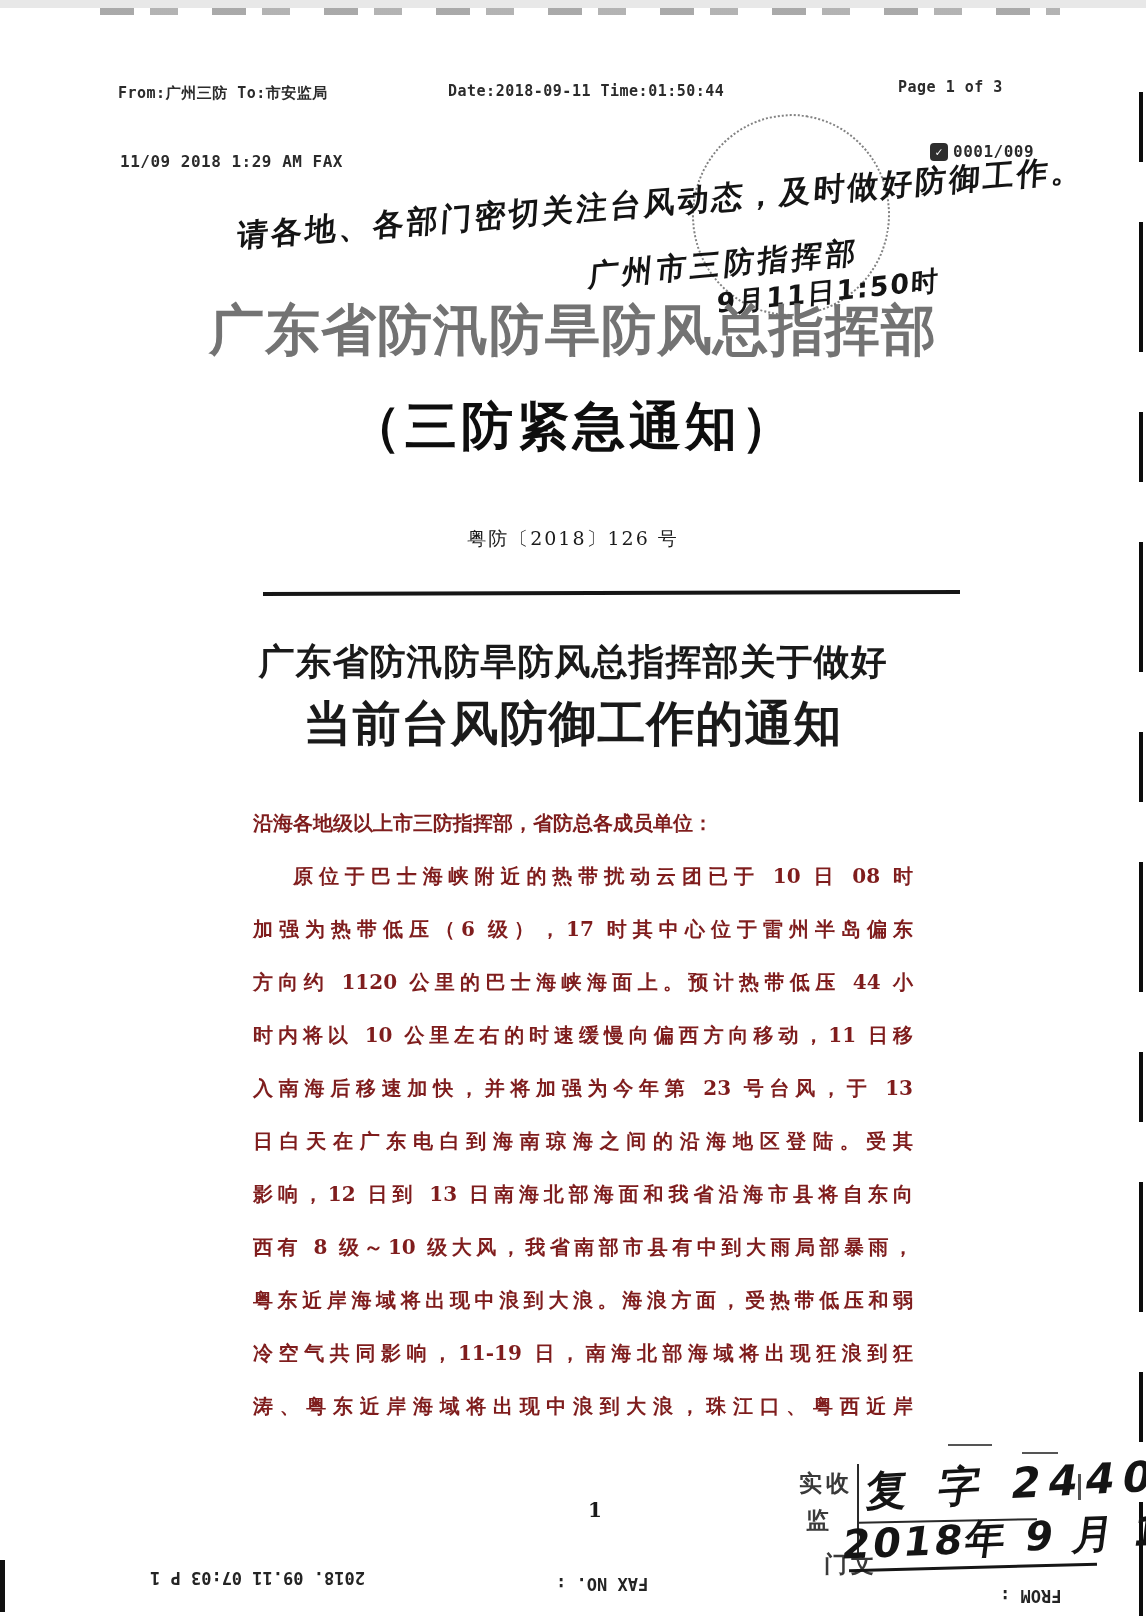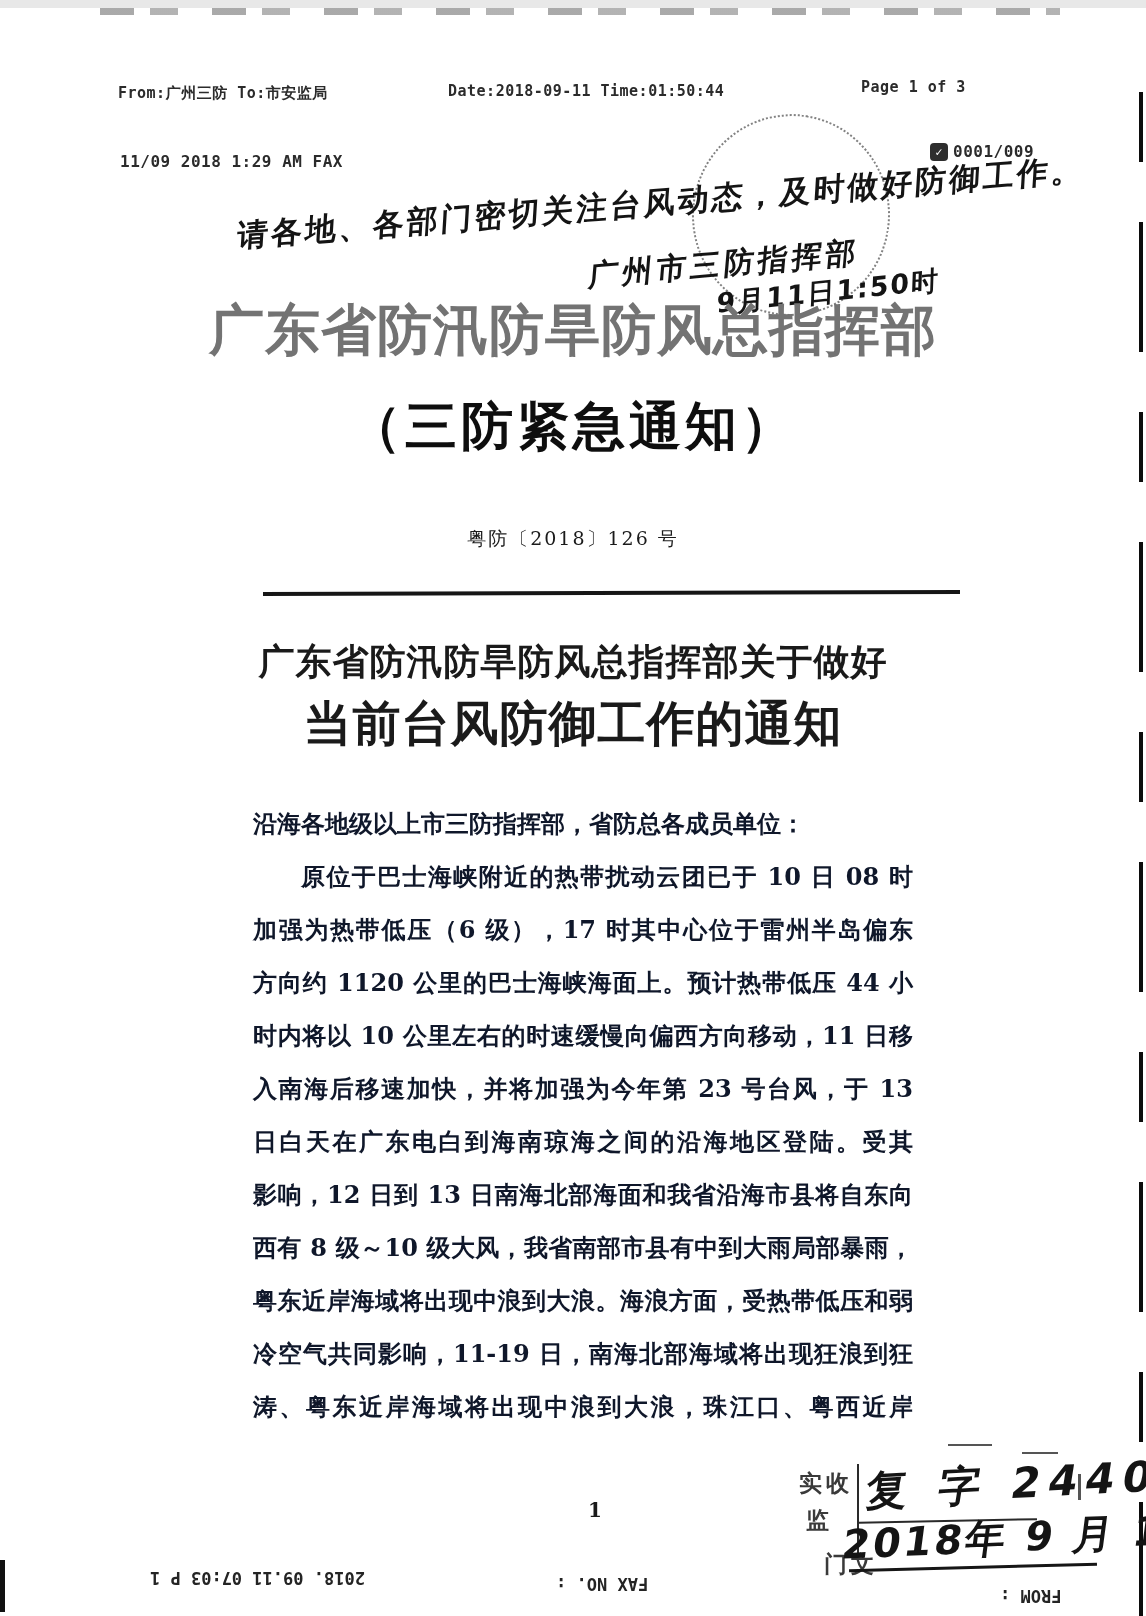--- a/index.html
+++ b/index.html
@@ -21,21 +21,21 @@
     background:repeating-linear-gradient(180deg,#0c0c0c 0 70px, transparent 70px 130px, #0c0c0c 130px 260px, transparent 260px 320px);
   }
   .left-edge-bar { left:0; top:1552px; width:5px; height:52px; background:#111; }
   
   .fax-hdr {
     font-family:"DejaVu Sans Mono", monospace; font-weight:bold;
     font-size:15px; color:#2b2b2b; letter-spacing:.5px; white-space:nowrap;
   }
   .hdr-fromto   { left:118px; top:76px; }
   .hdr-datetime { left:448px; top:74px; }
-  .hdr-page     { left:861px; top:70px; }
+  .hdr-page     { left:898px; top:70px; }
   .hdr-amfax    { left:120px; top:144px; font-size:16px; }
   .hdr-counter  { left:930px; top:134px; display:flex; align-items:center; gap:5px; font-size:16px; }
   .fax-icon {
     width:18px; height:18px; background:#2e2e2e; border-radius:4px;
     display:inline-flex; align-items:center; justify-content:center;
     color:#fff; font-size:12px; font-weight:bold; line-height:1;
   }
   
   .hw {
     font-family:"DejaVu Sans", sans-serif; color:#141414; white-space:nowrap;
@@ -51,21 +51,21 @@
   }
   
   .center { left:0; width:1146px; text-align:center; }
   .org-title   { top:286px; font-size:55px; font-weight:700; letter-spacing:1px; color:#737373; }
   .org-sub     { top:384px; font-size:52px; font-weight:900; letter-spacing:4px; color:#0e0e0e; }
   .doc-number  { top:518px; font-size:19px; font-weight:400; letter-spacing:2px; }
   .rule { left:263px; top:583px; width:697px; height:4px; background:#161616; transform:rotate(-.15deg); }
   .head1 { top:630px; font-size:36px; font-weight:800; letter-spacing:1px; }
   .head2 { top:684px; font-size:48px; font-weight:800; letter-spacing:1px; }
   
-  .body-block { left:253px; top:789px; width:660px; font-size:24px; font-weight:600; color:#0f172a; }
+  .body-block { left:253px; top:789px; width:660px; font-size:20px; font-weight:600; color:#7f1d1d; }
   .body-line { line-height:53px; height:53px; white-space:nowrap; }
   .body-line.just { white-space:normal; text-align:justify; text-align-last:justify; word-break:break-all; }
   .body-line.indent { text-indent:2em; }
   
   .page-num { left:588px; top:1490px; font-size:20px; font-weight:600; }
   .trailer {
     font-family:"DejaVu Sans Mono", monospace; font-weight:bold; font-size:17px;
     color:#242424; transform:rotate(180deg); white-space:nowrap;
   }
   .trailer-left  { left:150px; top:1560px; }

